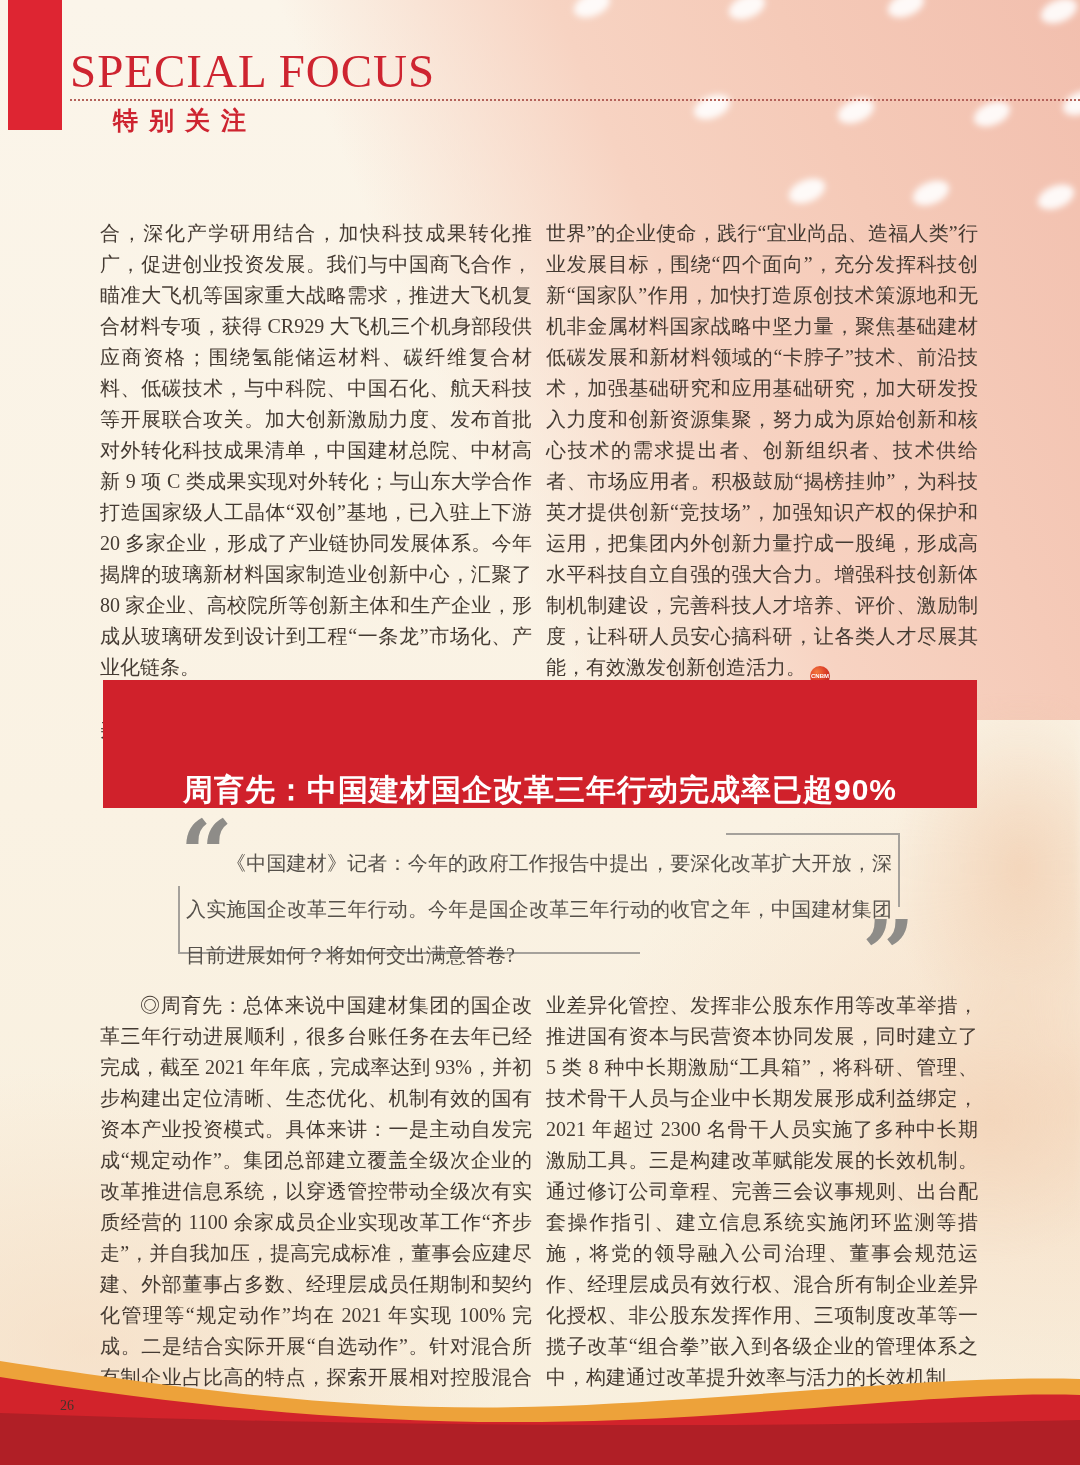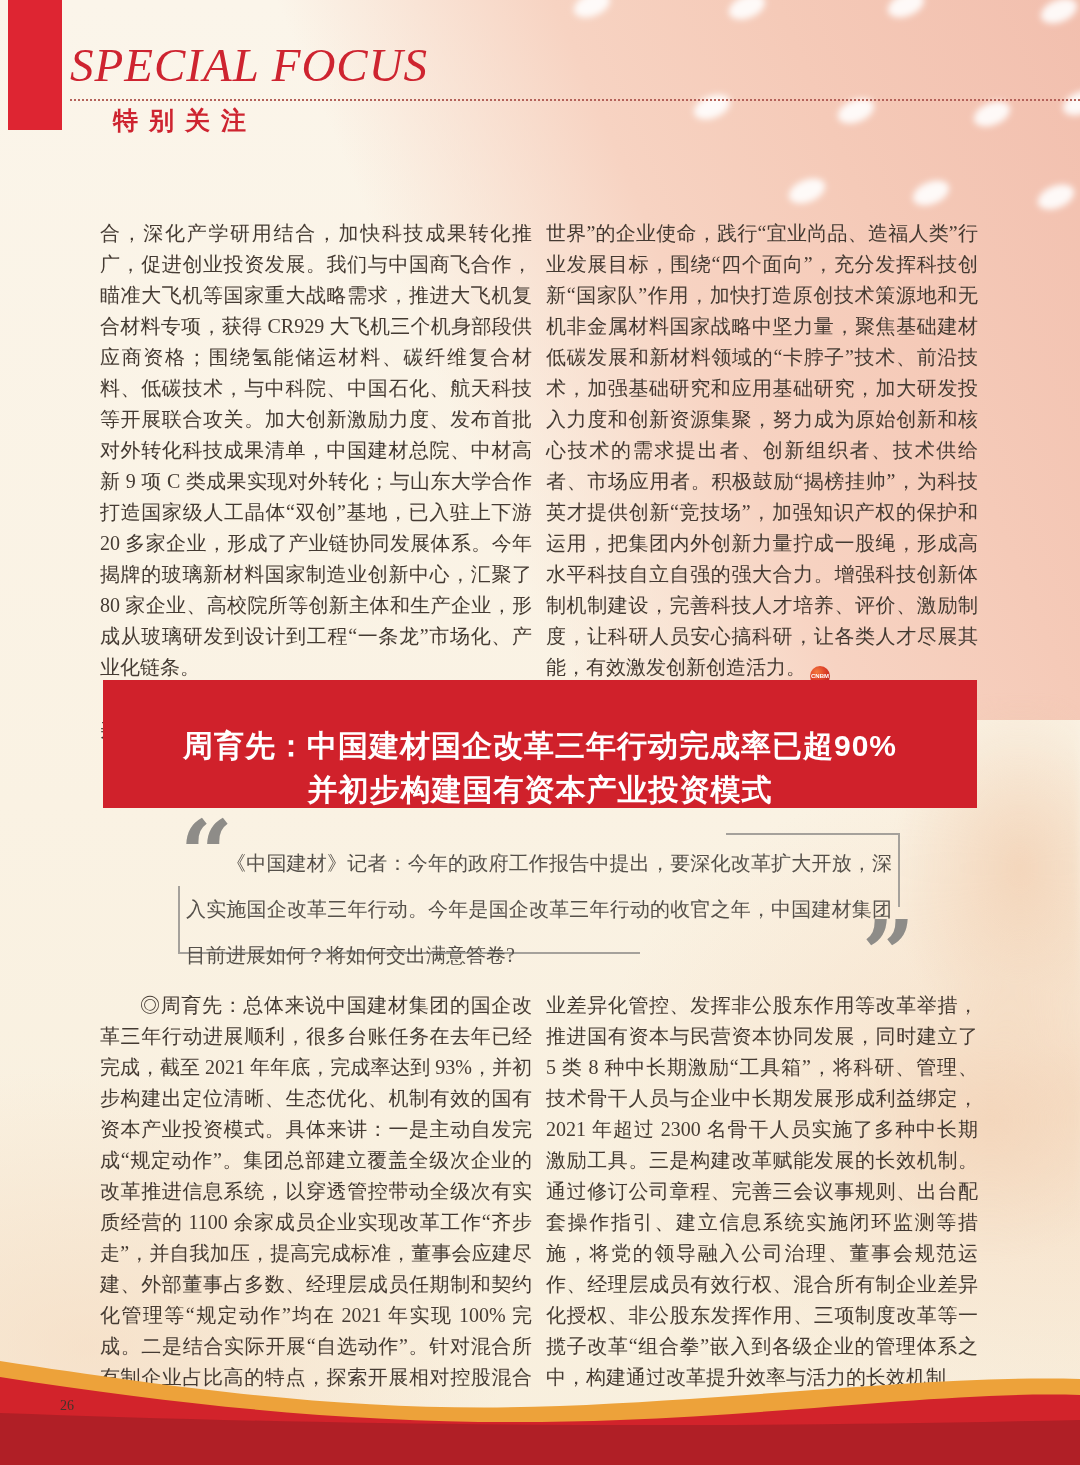--- a/index.html
+++ b/index.html
@@ -19,21 +19,21 @@
   .wall-haze{
     position:absolute;right:0;top:700px;width:300px;height:560px;
     background:
       radial-gradient(ellipse 180px 260px at 80% 30%, rgba(238,193,158,.5), rgba(238,193,158,0) 70%),
       radial-gradient(ellipse 220px 200px at 70% 75%, rgba(240,201,170,.45), rgba(240,201,170,0) 70%);
     filter:blur(4px);
   }
   .bokeh{position:absolute;width:38px;height:22px;border-radius:50%;
     background:rgba(255,255,255,.9);filter:blur(3px);transform:rotate(-22deg);}
   .corner-block{position:absolute;left:8px;top:0;width:54px;height:130px;background:#de2532;}
-  .title-en{position:absolute;left:70px;top:42px;font-size:47px;color:#ce2430;letter-spacing:1px;line-height:1;font-style:italic;}
+  .title-en{position:absolute;left:70px;top:48px;font-size:47px;color:#ce2430;letter-spacing:1px;line-height:1;}
   .dotline{position:absolute;left:70px;top:99px;width:1010px;border-top:2px dotted #b4625a;}
   .title-zh{position:absolute;left:72px;top:104px;font-size:25px;font-weight:bold;color:#ce2430;letter-spacing:11px;
     font-family:"Liberation Sans",sans-serif;margin-left:41px;}
   .cols{position:absolute;left:100px;width:878px;display:flex;gap:14px;}
   .cols .col{width:432px;font-size:20px;line-height:31px;color:#443a32;text-align:justify;}
   .cols .col p{margin:0;}
   .cols .col p.indent{text-indent:2em;}
   .cols-top{top:218px;}
   .cols-bottom{top:990px;}
   .endmark{display:inline-block;width:20px;height:20px;border-radius:50%;vertical-align:-4px;margin-left:4px;
@@ -85,21 +85,20 @@
     <p>合，深化产学研用结合，加快科技成果转化推广，促进创业投资发展。我们与中国商飞合作，瞄准大飞机等国家重大战略需求，推进大飞机复合材料专项，获得 CR929 大飞机三个机身部段供应商资格；围绕氢能储运材料、碳纤维复合材料、低碳技术，与中科院、中国石化、航天科技等开展联合攻关。加大创新激励力度、发布首批对外转化科技成果清单，中国建材总院、中材高新 9 项 C 类成果实现对外转化；与山东大学合作打造国家级人工晶体“双创”基地，已入驻上下游 20 多家企业，形成了产业链协同发展体系。今年揭牌的玻璃新材料国家制造业创新中心，汇聚了 80 家企业、高校院所等创新主体和生产企业，形成从玻璃研发到设计到工程“一条龙”市场化、产业化链条。</p>
     <p class="indent">下一步，中国建材集团将继续秉承“材料创造美好</p>
   </div>
   <div class="col">
     <p><span>世界”的企业使命，践行“宜业尚品、造福人类”行业发展目标，围绕“四个面向”，充分发挥科技创新“国家队”作用，加快打造原创技术策源地和无机非金属材料国家战略中坚力量，聚焦基础建材低碳发展和新材料领域的“卡脖子”技术、前沿技术，加强基础研究和应用基础研究，加大研发投入力度和创新资源集聚，努力成为原始创新和核心技术的需求提出者、创新组织者、技术供给者、市场应用者。积极鼓励“揭榜挂帅”，为科技英才提供创新“竞技场”，加强知识产权的保护和运用，把集团内外创新力量拧成一股绳，形成高水平科技自立自强的强大合力。增强科技创新体制机制建设，完善科技人才培养、评价、激励制度，让科研人员安心搞科研，让各类人才尽展其能，有效激发创新创造活力。</span><span class="endmark">CNBM</span></p>
   </div>
 </div>
 
 <div class="banner">
   <div class="l1">周育先：中国建材国企改革三年行动完成率已超90%</div>
-  <div class="l2">并初步构建国有资本产业投资模式</div>
 </div>
 
 <div class="bracket-tr"></div>
 <div class="bracket-bl"></div>
 <div class="quote-open">“</div>
 <div class="quote-text">《中国建材》记者：今年的政府工作报告中提出，要深化改革扩大开放，深入实施国企改革三年行动。今年是国企改革三年行动的收官之年，中国建材集团目前进展如何？将如何交出满意答卷?</div>
 <div class="quote-close">”</div>
 
 <div class="cols cols-bottom">
   <div class="col">

